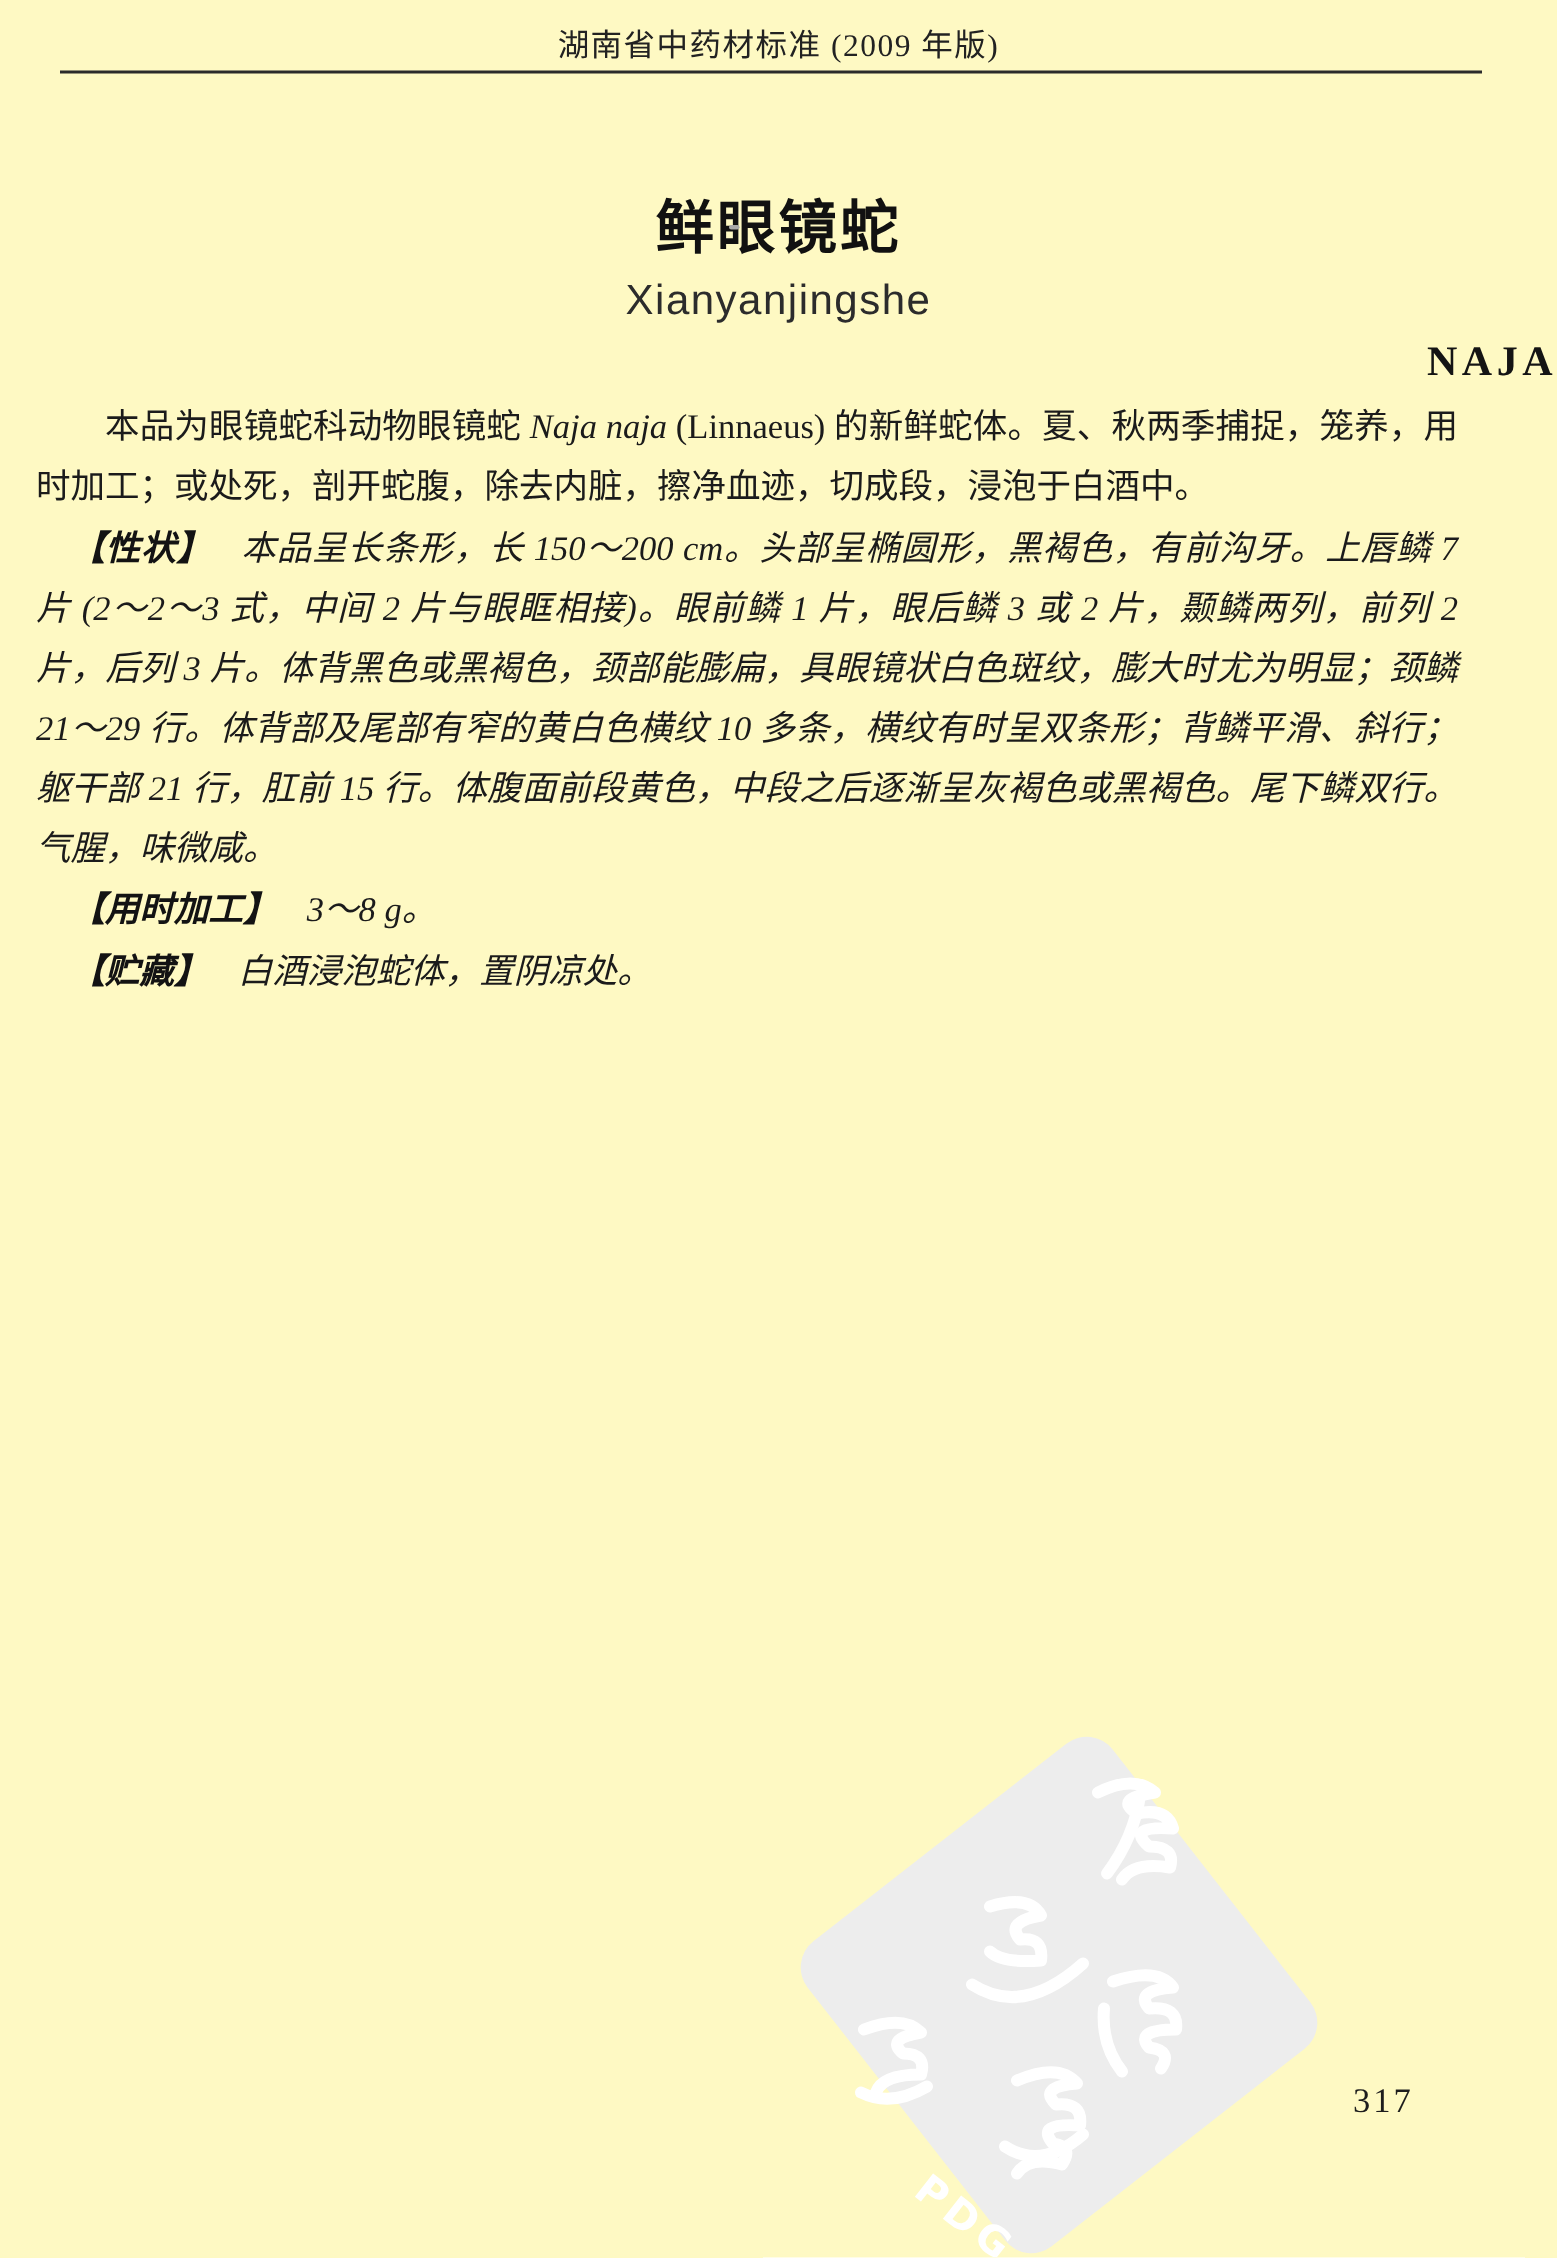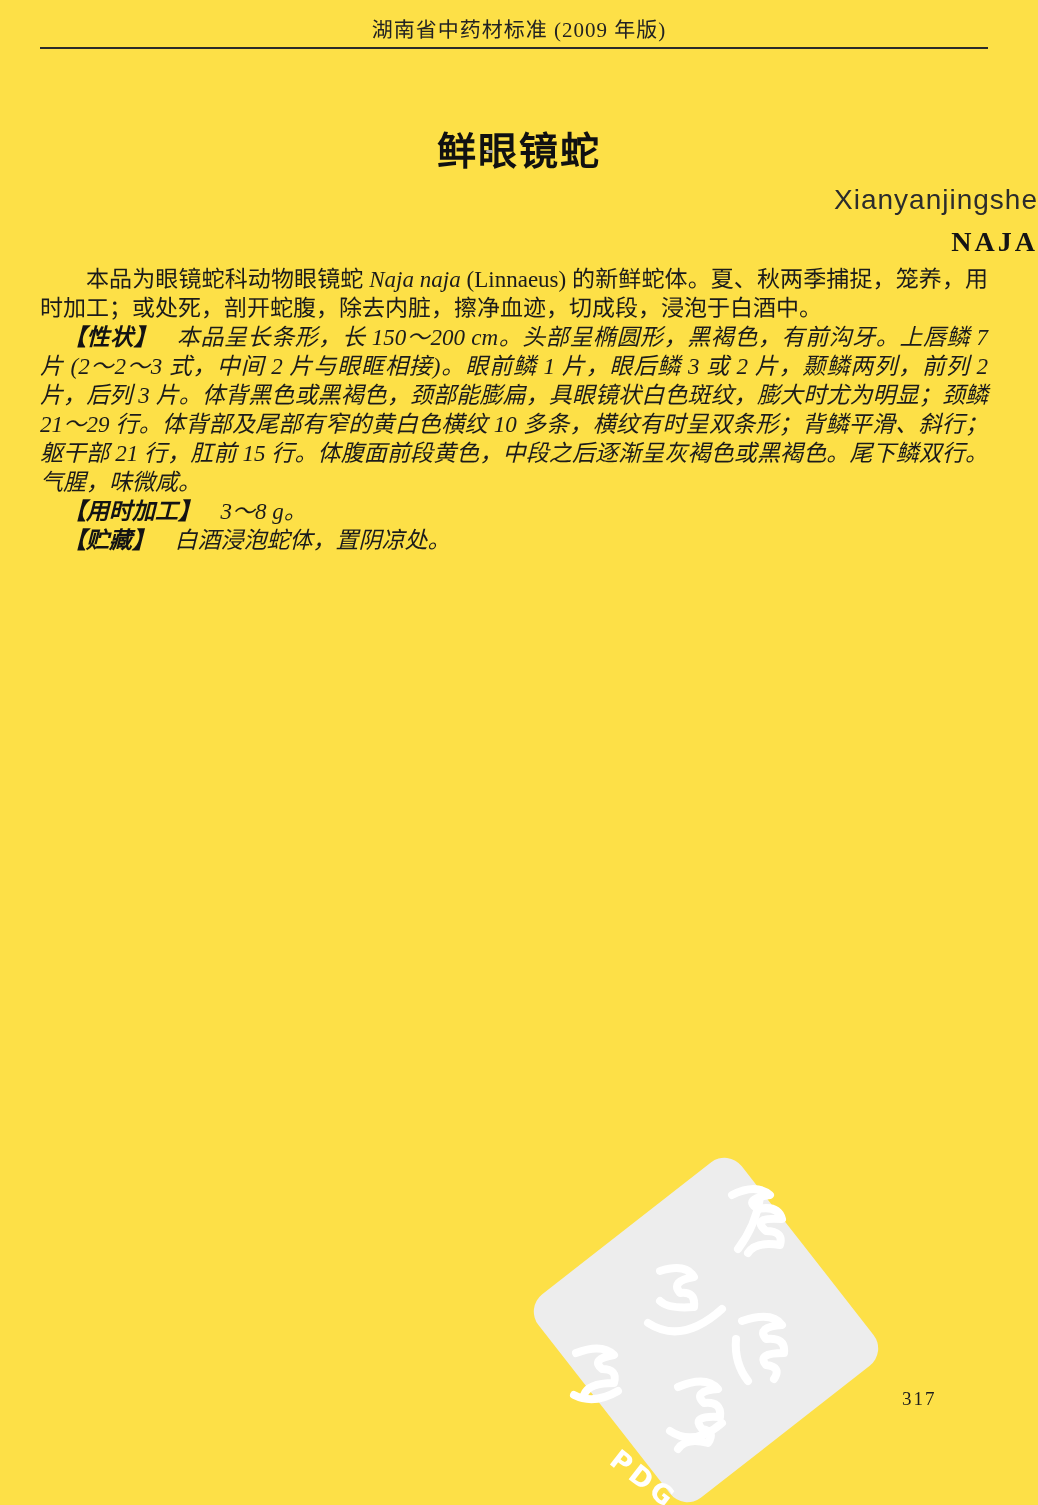--- a/index.html
+++ b/index.html
@@ -1,20 +1,20 @@
 <!DOCTYPE html>
 <html lang="zh-CN"><head>
 <meta charset="utf-8">
 <style>
   html,body { margin:0; padding:0; background:#ffffff; }
   .page {
     position: relative;
     width: 1038px;
     height: 1505px;
-    background: #fde047;
+    background: #fef9c3;
     overflow: hidden;
     font-family: "Liberation Serif", "DejaVu Serif", serif;
     color: #1b1b1b;
   }
   .running-header {
     position: absolute;
     top: 13px; left: 0; right: 0;
     text-align: center;
     font-size: 21px;
     letter-spacing: 1px;
@@ -39,60 +39,60 @@
   .title-artifact {
     position: absolute;
     top: 150px; left: 486px;
     width: 7px; height: 3px;
     border-radius: 2px;
     background: #a9a9a9;
   }
   .pinyin {
     position: absolute;
     top: 184px; left: 0; right: 0;
-    text-align: right;
+    text-align: center;
     font-size: 28px;
     letter-spacing: 1px;
     font-family: "Liberation Sans", "DejaVu Sans", sans-serif;
     color: #2c2c2c;
   }
   .latin-name {
     position: absolute;
     top: 226px; left: 0; right: 0;
     text-align: right;
     font-size: 28px;
     font-weight: 700;
     letter-spacing: 3px;
     font-family: "Liberation Serif", "DejaVu Serif", serif;
     color: #141414;
   }
   .text-block {
     position: absolute;
-    top: 265px; left: 40px;
+    top: 265px; left: 24px;
     width: 948px;
     font-size: 23px;
-    line-height: 29px;
+    line-height: 40px;
     text-align: justify;
     color: #1b1b1b;
   }
   .par { margin: 0; }
   .par-intro { text-indent: 2em; }
   .par-labeled { text-indent: 1em; font-style: italic; }
   .lbl {
     font-weight: 700;
     font-family: "Liberation Sans", "DejaVu Sans", sans-serif;
     margin-right: 0.85em;
     color: #131313;
   }
   .species { font-style: italic; font-family: "Liberation Serif", "DejaVu Serif", serif; }
   .page-number {
     position: absolute;
     top: 1388px; left: 902px;
     width: 60px;
-    font-size: 19px;
+    font-size: 23px;
     letter-spacing: 2px;
     color: #1d1d1d;
   }
   .watermark {
     position: absolute;
     top: 1125px; left: 510px;
     width: 420px; height: 380px;
     pointer-events: none;
   }
   .wm-stroke { stroke:#ffffff; stroke-width:8; fill:none; stroke-linecap:round; stroke-linejoin:round; }

